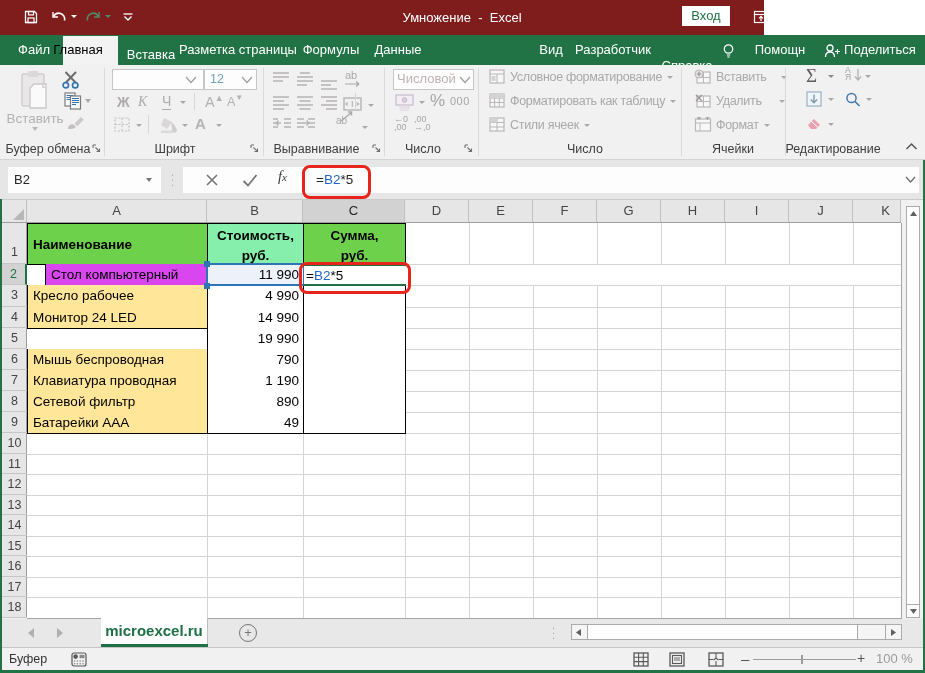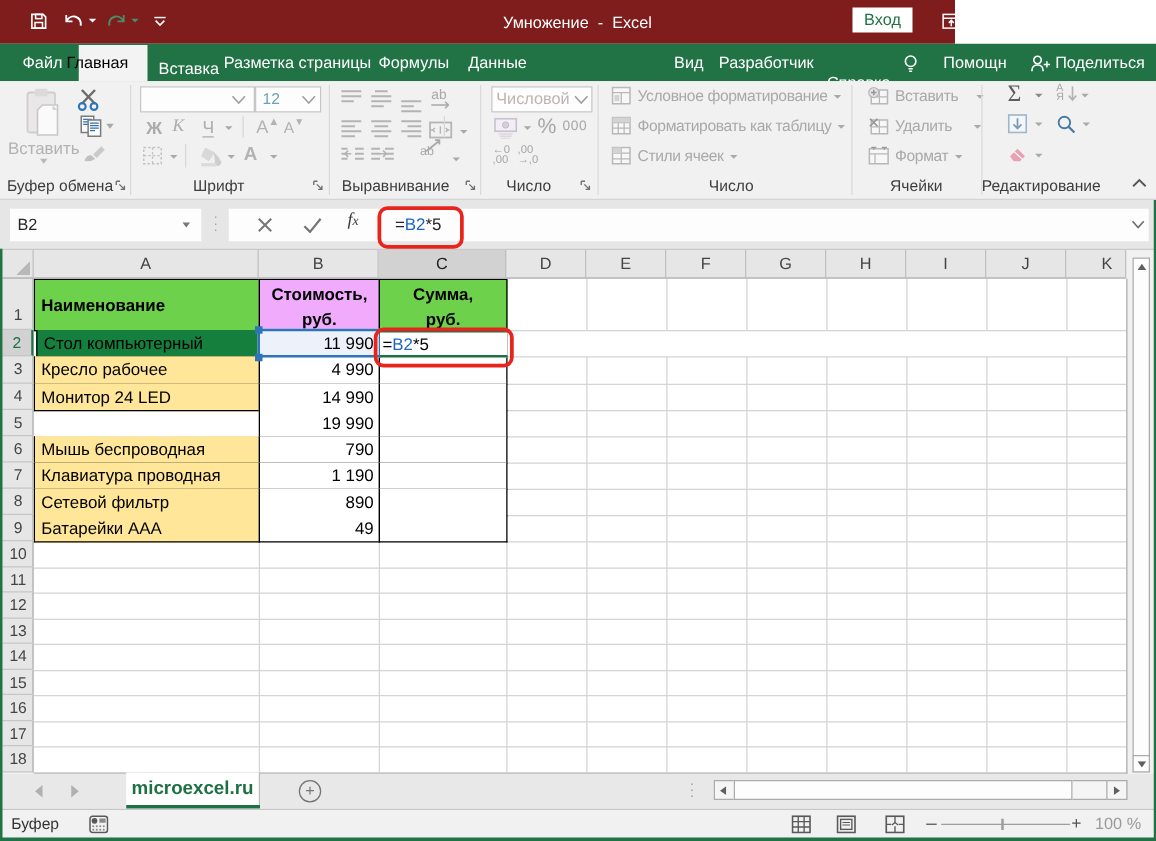--- a/index.html
+++ b/index.html
@@ -387,23 +387,23 @@
   <div class="abs" style="left:0;top:230.9px;width:874px;height:1px;background:#d4d4d4;"></div>
   <div class="abs" style="left:0;top:251.4px;width:874px;height:1px;background:#d4d4d4;"></div>
   <div class="abs" style="left:0;top:271.9px;width:874px;height:1px;background:#d4d4d4;"></div>
   <div class="abs" style="left:0;top:292.4px;width:874px;height:1px;background:#d4d4d4;"></div>
   <div class="abs" style="left:0;top:312.9px;width:874px;height:1px;background:#d4d4d4;"></div>
   <div class="abs" style="left:0;top:333.4px;width:874px;height:1px;background:#d4d4d4;"></div>
   <div class="abs" style="left:0;top:353.9px;width:874px;height:1px;background:#d4d4d4;"></div>
   <div class="abs" style="left:0;top:374.4px;width:874px;height:1px;background:#d4d4d4;"></div>
   <div class="abs" style="left:0;top:394.9px;width:874px;height:1px;background:#d4d4d4;"></div>
   <div class="cell" style="left:0;top:0;width:181px;height:42px;background:#6ed14b;border:1px solid #000;font-weight:bold;display:flex;align-items:center;padding-left:5px;">Наименование</div>
-  <div class="cell" style="left:180px;top:0;width:97px;height:42px;background:#f0abfc;border:1px solid #000;font-weight:bold;text-align:center;line-height:20px;padding-top:2px;">Стоимость,<br>руб.</div>
+  <div class="cell" style="left:180px;top:0;width:97px;height:42px;background:#86efac;border:1px solid #000;font-weight:bold;text-align:center;line-height:20px;padding-top:2px;">Стоимость,<br>руб.</div>
   <div class="cell" style="left:276px;top:0;width:103px;height:42px;background:#6ed14b;border:1px solid #000;font-weight:bold;text-align:center;line-height:20px;padding-top:2px;">Сумма,<br>руб.</div>
-  <div class="cell" style="left:2px;top:41.3px;width:181px;height:22.1px;background:#15803d;border:1px solid #000;border-top:none;display:flex;align-items:center;padding-left:5px;">Стол компьютерный</div>
+  <div class="cell" style="left:18px;top:41.3px;width:181px;height:22.1px;background:#d946ef;border:1px solid #000;border-top:none;display:flex;align-items:center;padding-left:5px;">Стол компьютерный</div>
   <div class="cell" style="left:180px;top:41.3px;width:97px;height:22.1px;background:#fff;border:1px solid #000;border-top:none;display:flex;align-items:center;justify-content:flex-end;padding-right:4px;">11 990</div>
   <div class="cell" style="left:276px;top:41.3px;width:103px;height:22.1px;background:#fff;border:1px solid #000;border-top:none;"></div>
   <div class="cell" style="left:0;top:62.4px;width:181px;height:22.2px;background:#ffe699;border:1px solid #000;border-top:none;display:flex;align-items:center;padding-left:5px;">Кресло рабочее</div>
   <div class="cell" style="left:180px;top:62.4px;width:97px;height:22.2px;background:#fff;border:1px solid #000;border-top:none;display:flex;align-items:center;justify-content:flex-end;padding-right:4px;">4 990</div>
   <div class="cell" style="left:276px;top:62.4px;width:103px;height:22.2px;background:#fff;border:1px solid #000;border-top:none;"></div>
   <div class="cell" style="left:0;top:83.6px;width:181px;height:22.1px;background:#ffe699;border:1px solid #000;border-top:none;display:flex;align-items:center;padding-left:5px;">Монитор 24 LED</div>
   <div class="cell" style="left:180px;top:83.6px;width:97px;height:22.1px;background:#fff;border:1px solid #000;border-top:none;display:flex;align-items:center;justify-content:flex-end;padding-right:4px;">14 990</div>
   <div class="cell" style="left:276px;top:83.6px;width:103px;height:22.1px;background:#fff;border:1px solid #000;border-top:none;"></div>
   <div class="cell" style="left:180px;top:104.7px;width:97px;height:22.2px;background:#fff;border:1px solid #000;border-top:none;display:flex;align-items:center;justify-content:flex-end;padding-right:4px;">19 990</div>
   <div class="cell" style="left:276px;top:104.7px;width:103px;height:22.2px;background:#fff;border:1px solid #000;border-top:none;"></div>

